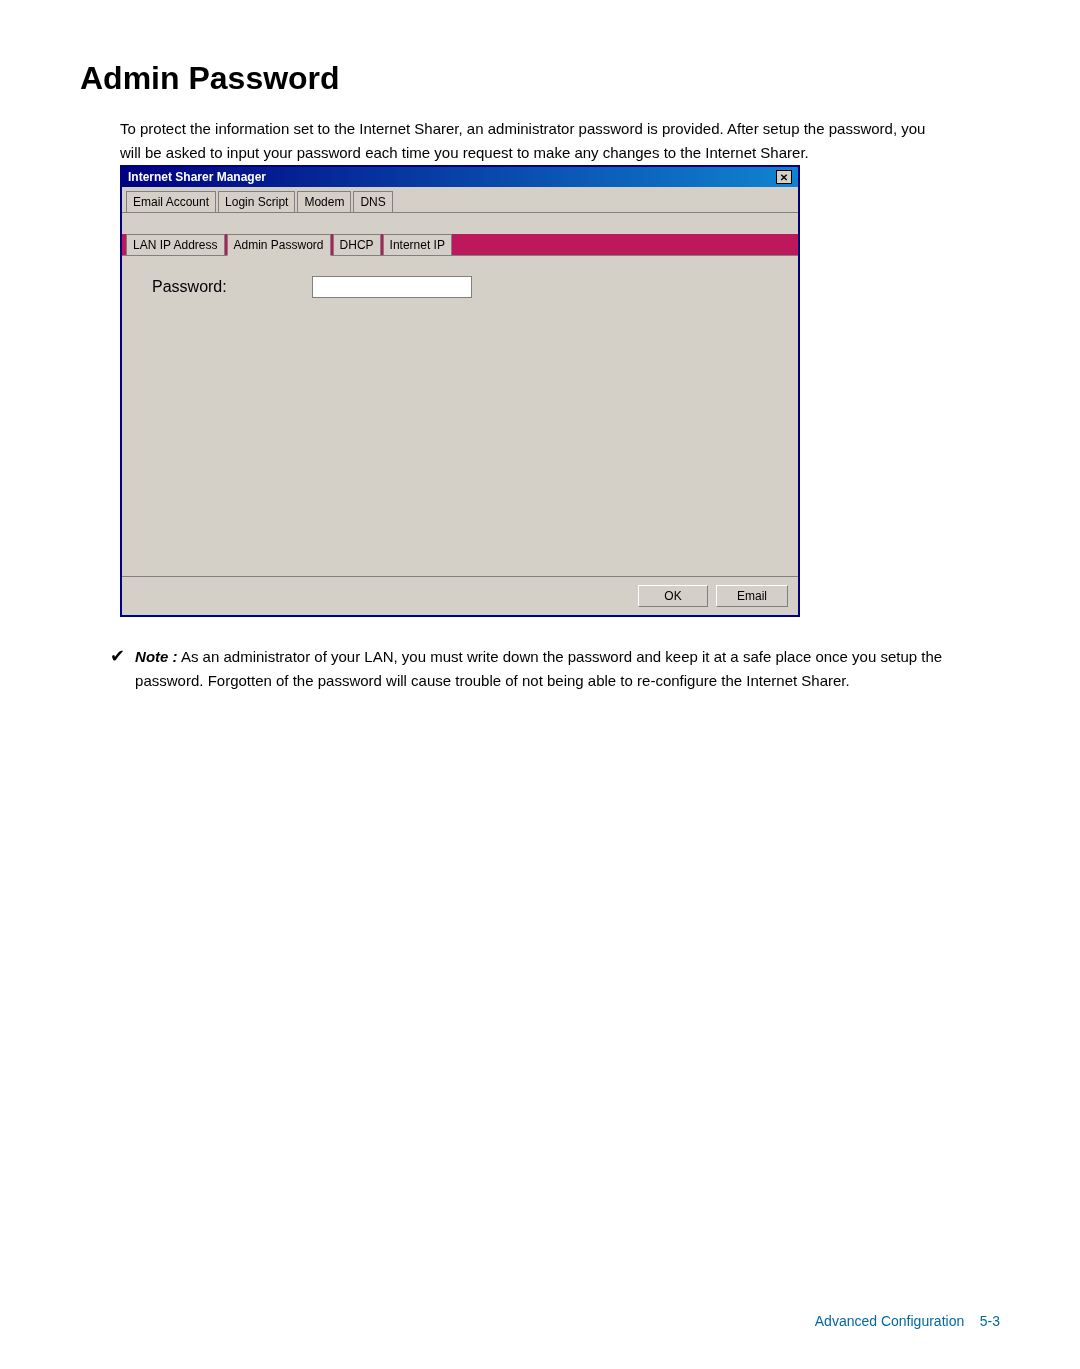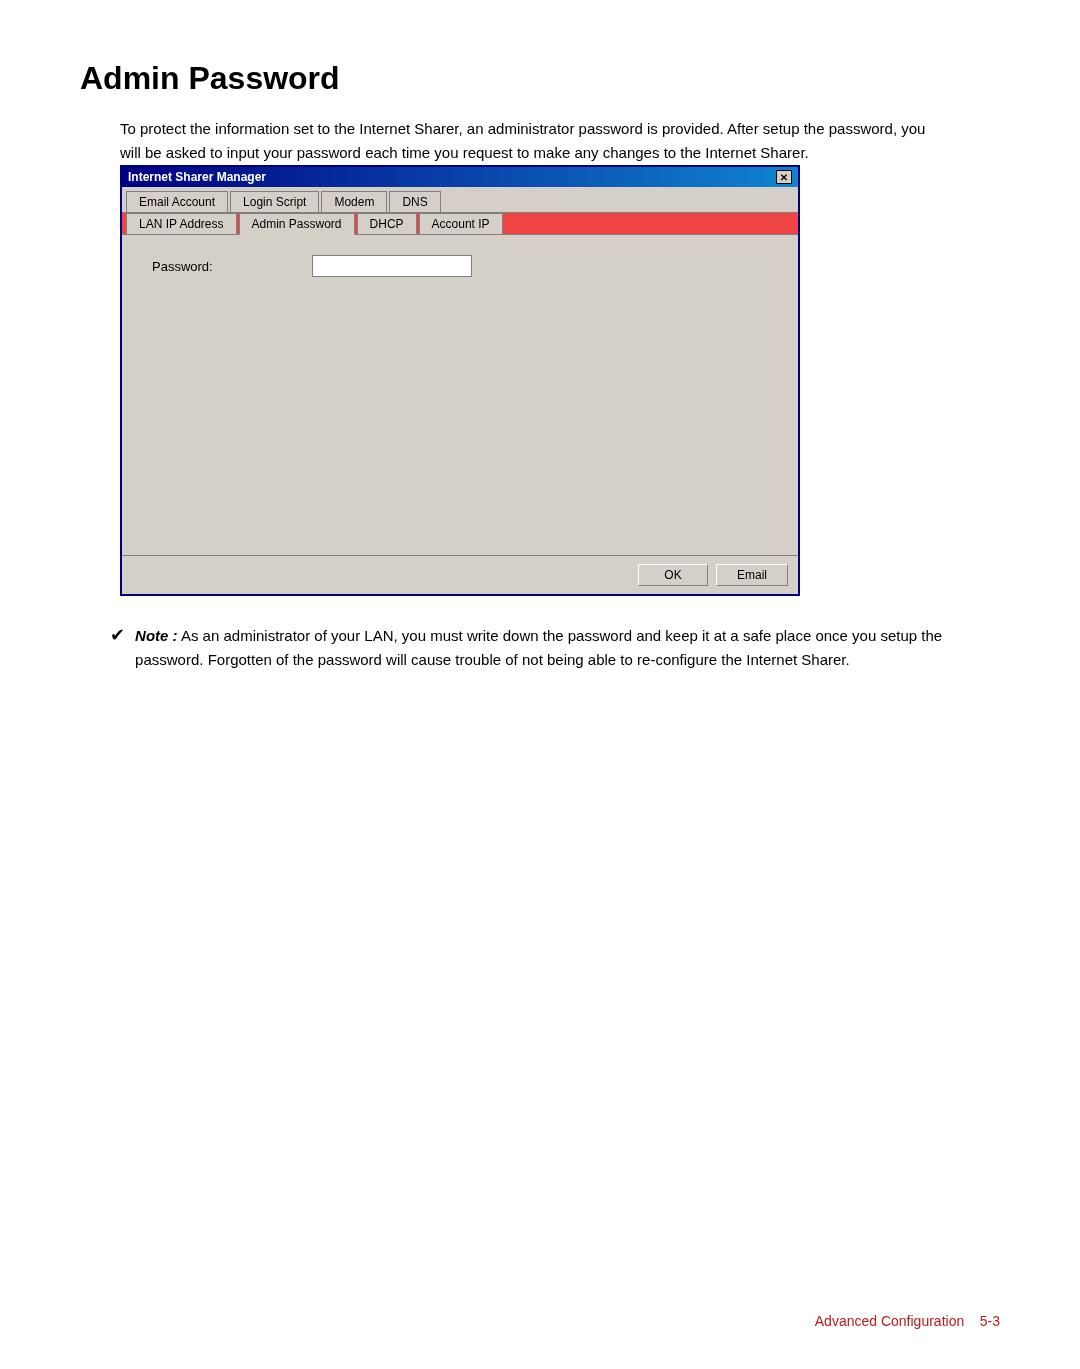--- a/index.html
+++ b/index.html
@@ -70,44 +70,45 @@
     
     .tabs-row {
       display: flex;
       border-bottom: 1px solid #808080;
       background: #d4d0c8;
       padding: 4px 4px 0 4px;
       gap: 2px;
     }
 
     .tab {
-      padding: 3px 12px;
+      padding: 3px 6px;
       border: 1px solid #808080;
       border-bottom: none;
       background: #d4d0c8;
       font-size: 12px;
       cursor: pointer;
       white-space: nowrap;
     }
 
     .tab.active {
       background: #d4d0c8;
       border-bottom: 1px solid #d4d0c8;
       margin-bottom: -1px;
       font-weight: normal;
       z-index: 1;
       position: relative;
     }
 
     .tabs-row-2 {
       display: flex;
-      background: #ef4444;
+      background: #be185d;
       padding: 0 4px 0 4px;
       gap: 2px;
       border-bottom: 1px solid #808080;
+      margin-top: 21px;
     }
 
     
     .dialog-content {
       background: #d4d0c8;
       padding: 20px 30px 20px 30px;
       min-height: 320px;
     }
 
     .dialog-info-text {
@@ -117,21 +118,21 @@
       margin-top: 60px;
     }
 
     .form-row {
       display: flex;
       align-items: center;
       margin-bottom: 18px;
     }
 
     .form-label {
-      font-size: 13px;
+      font-size: 16px;
       width: 160px;
       text-align: left;
     }
 
     .form-input {
       border: 1px solid #808080;
       background: white;
       height: 22px;
       width: 160px;
       padding: 2px 4px;
@@ -187,21 +188,21 @@
 
     .note-text {
     }
 
     
     .page-footer {
       position: absolute;
       bottom: 40px;
       right: 80px;
       font-size: 14px;
-      color: #b91c1c;
+      color: #0369a1;
     }
   </style>
 </head>
 <body>
 
 <h1 class="page-title">Admin Password</h1>
 
 <p class="intro-text">To protect the information set to the Internet Sharer, an administrator password is provided. After setup the password, you will be asked to input your password each time you request to make any changes to the Internet Sharer.</p>
 
 <div class="dialog-window">
@@ -215,21 +216,21 @@
     <div class="tab">Email Account</div>
     <div class="tab">Login Script</div>
     <div class="tab">Modem</div>
     <div class="tab">DNS</div>
   </div>
 
   <div class="tabs-row-2">
     <div class="tab">LAN IP Address</div>
     <div class="tab active">Admin Password</div>
     <div class="tab">DHCP</div>
-    <div class="tab">Account IP</div>
+    <div class="tab">Internet IP</div>
   </div>
 
   <div class="dialog-content">
 
     <div class="form-row">
       <label class="form-label">Password:</label>
       <input class="form-input" type="password" value="" style="">
     </div>
 
   </div>

